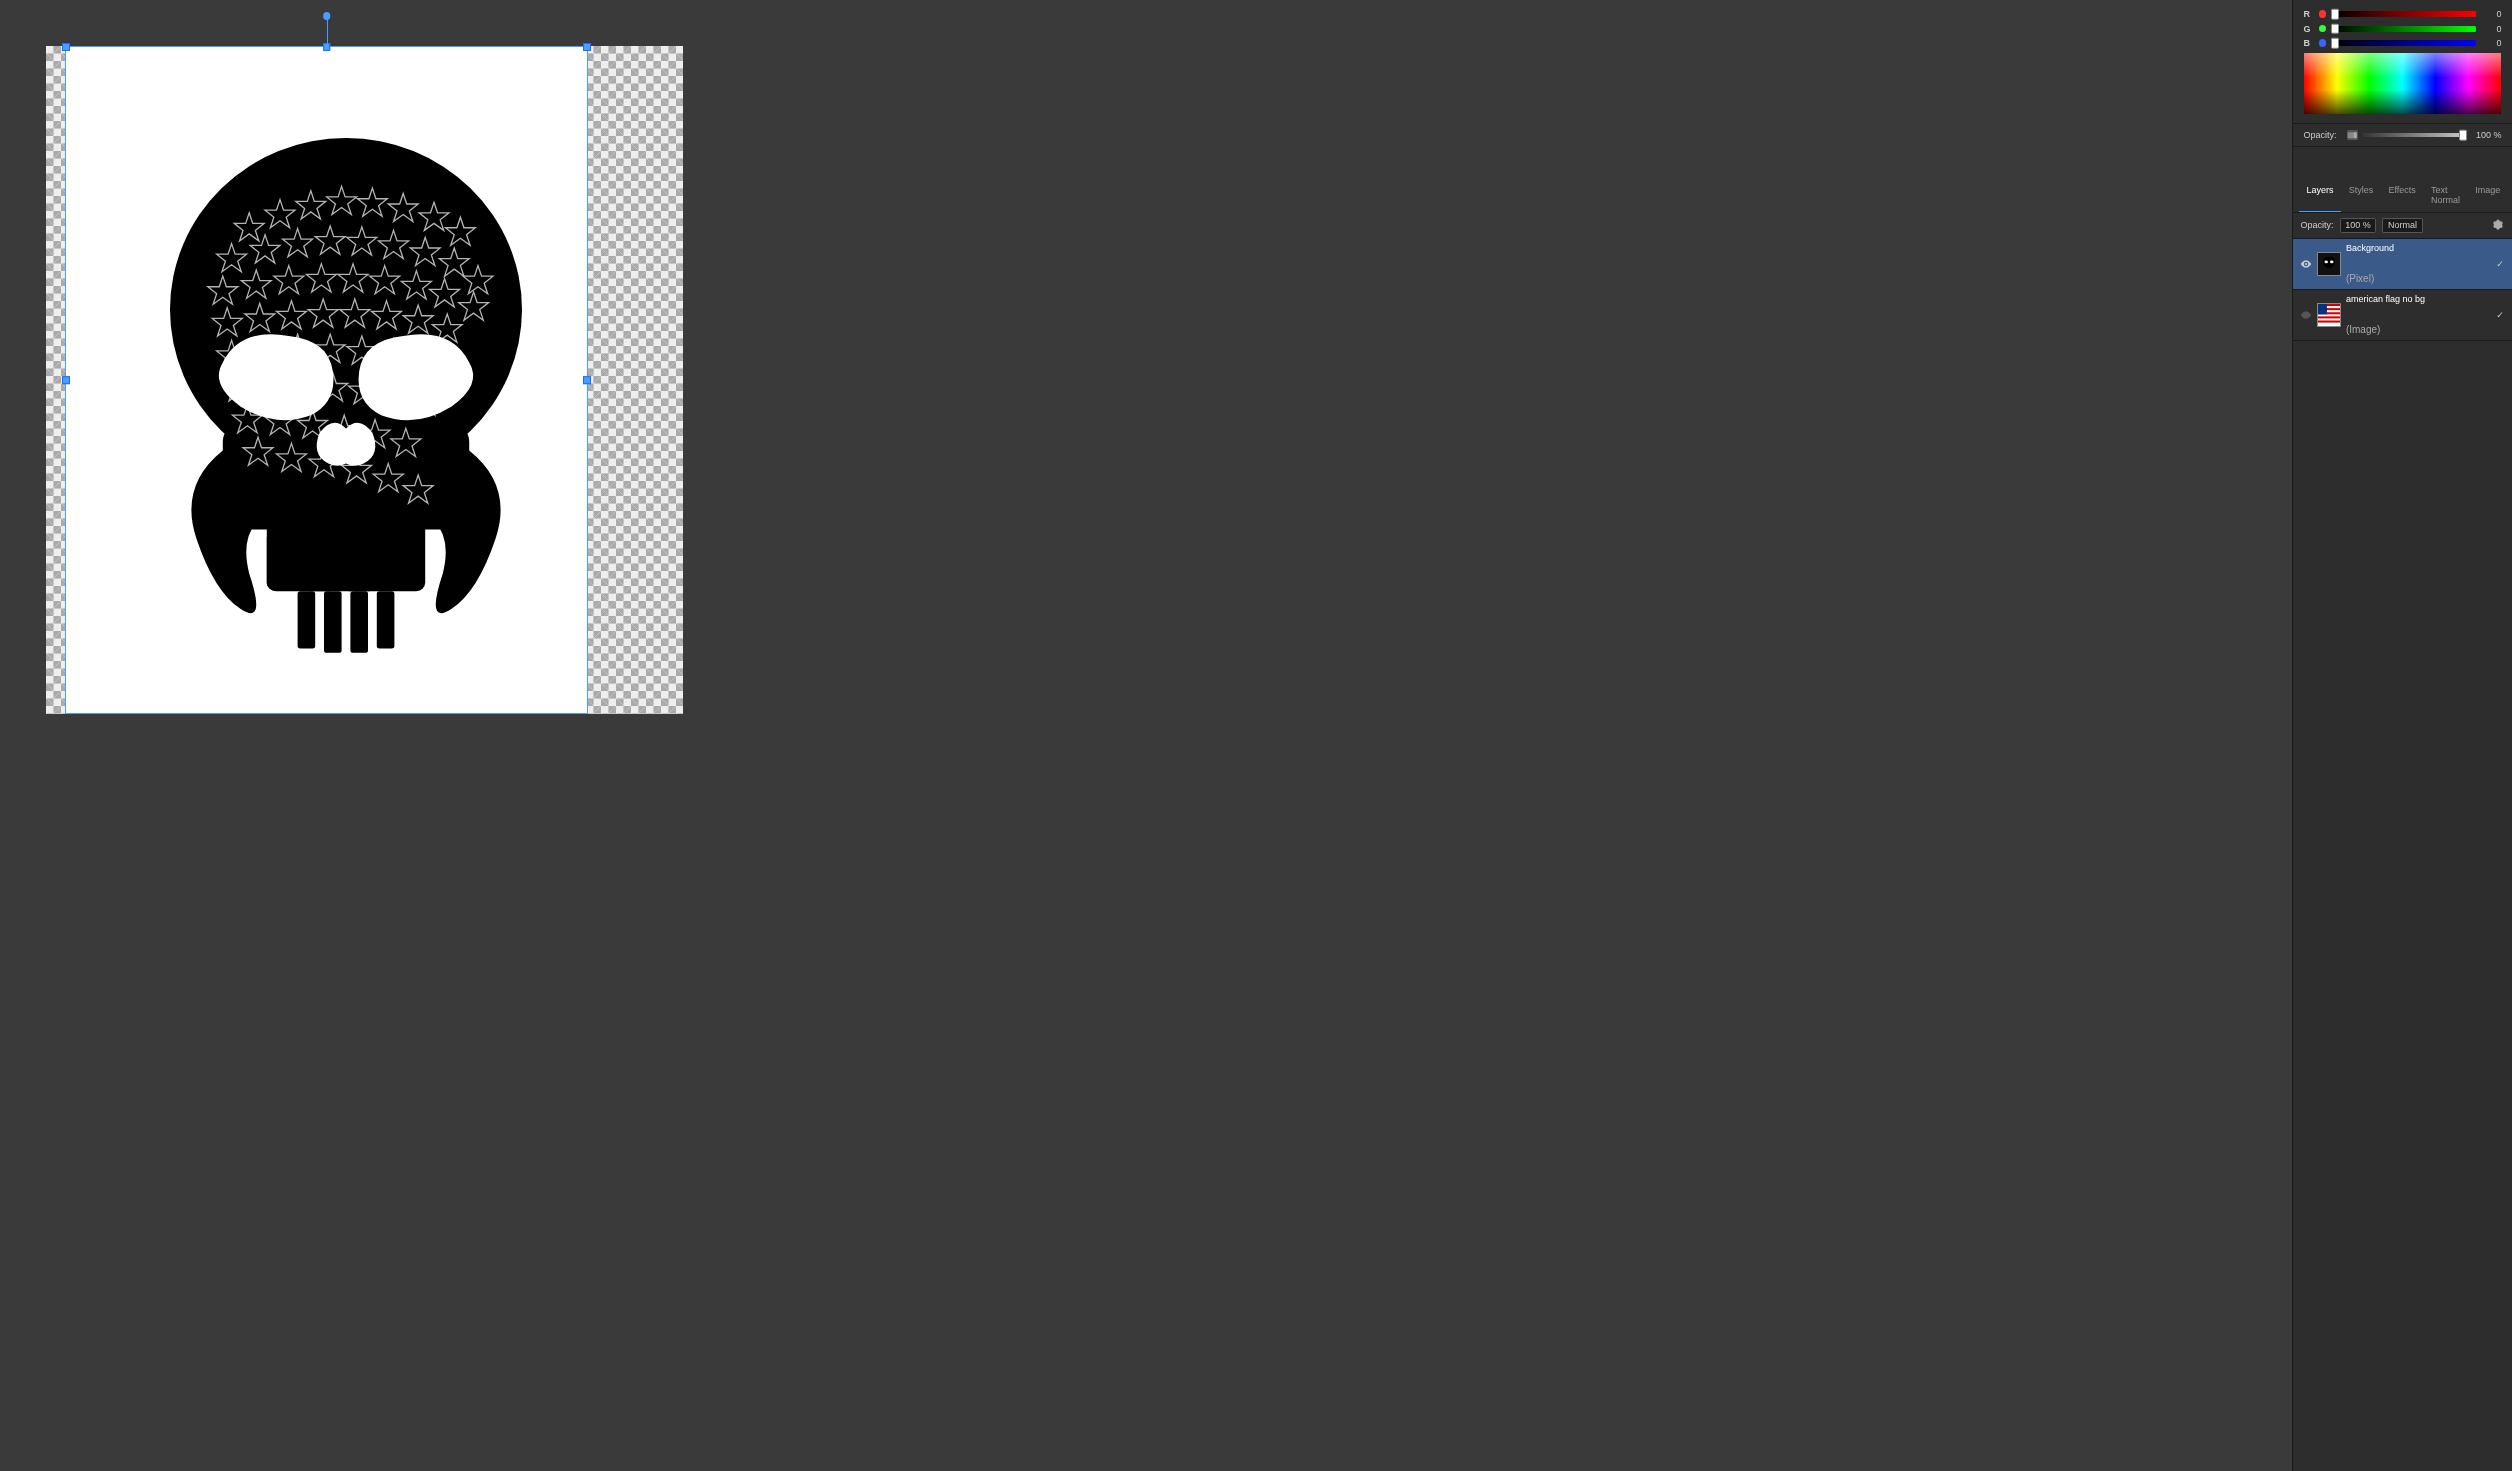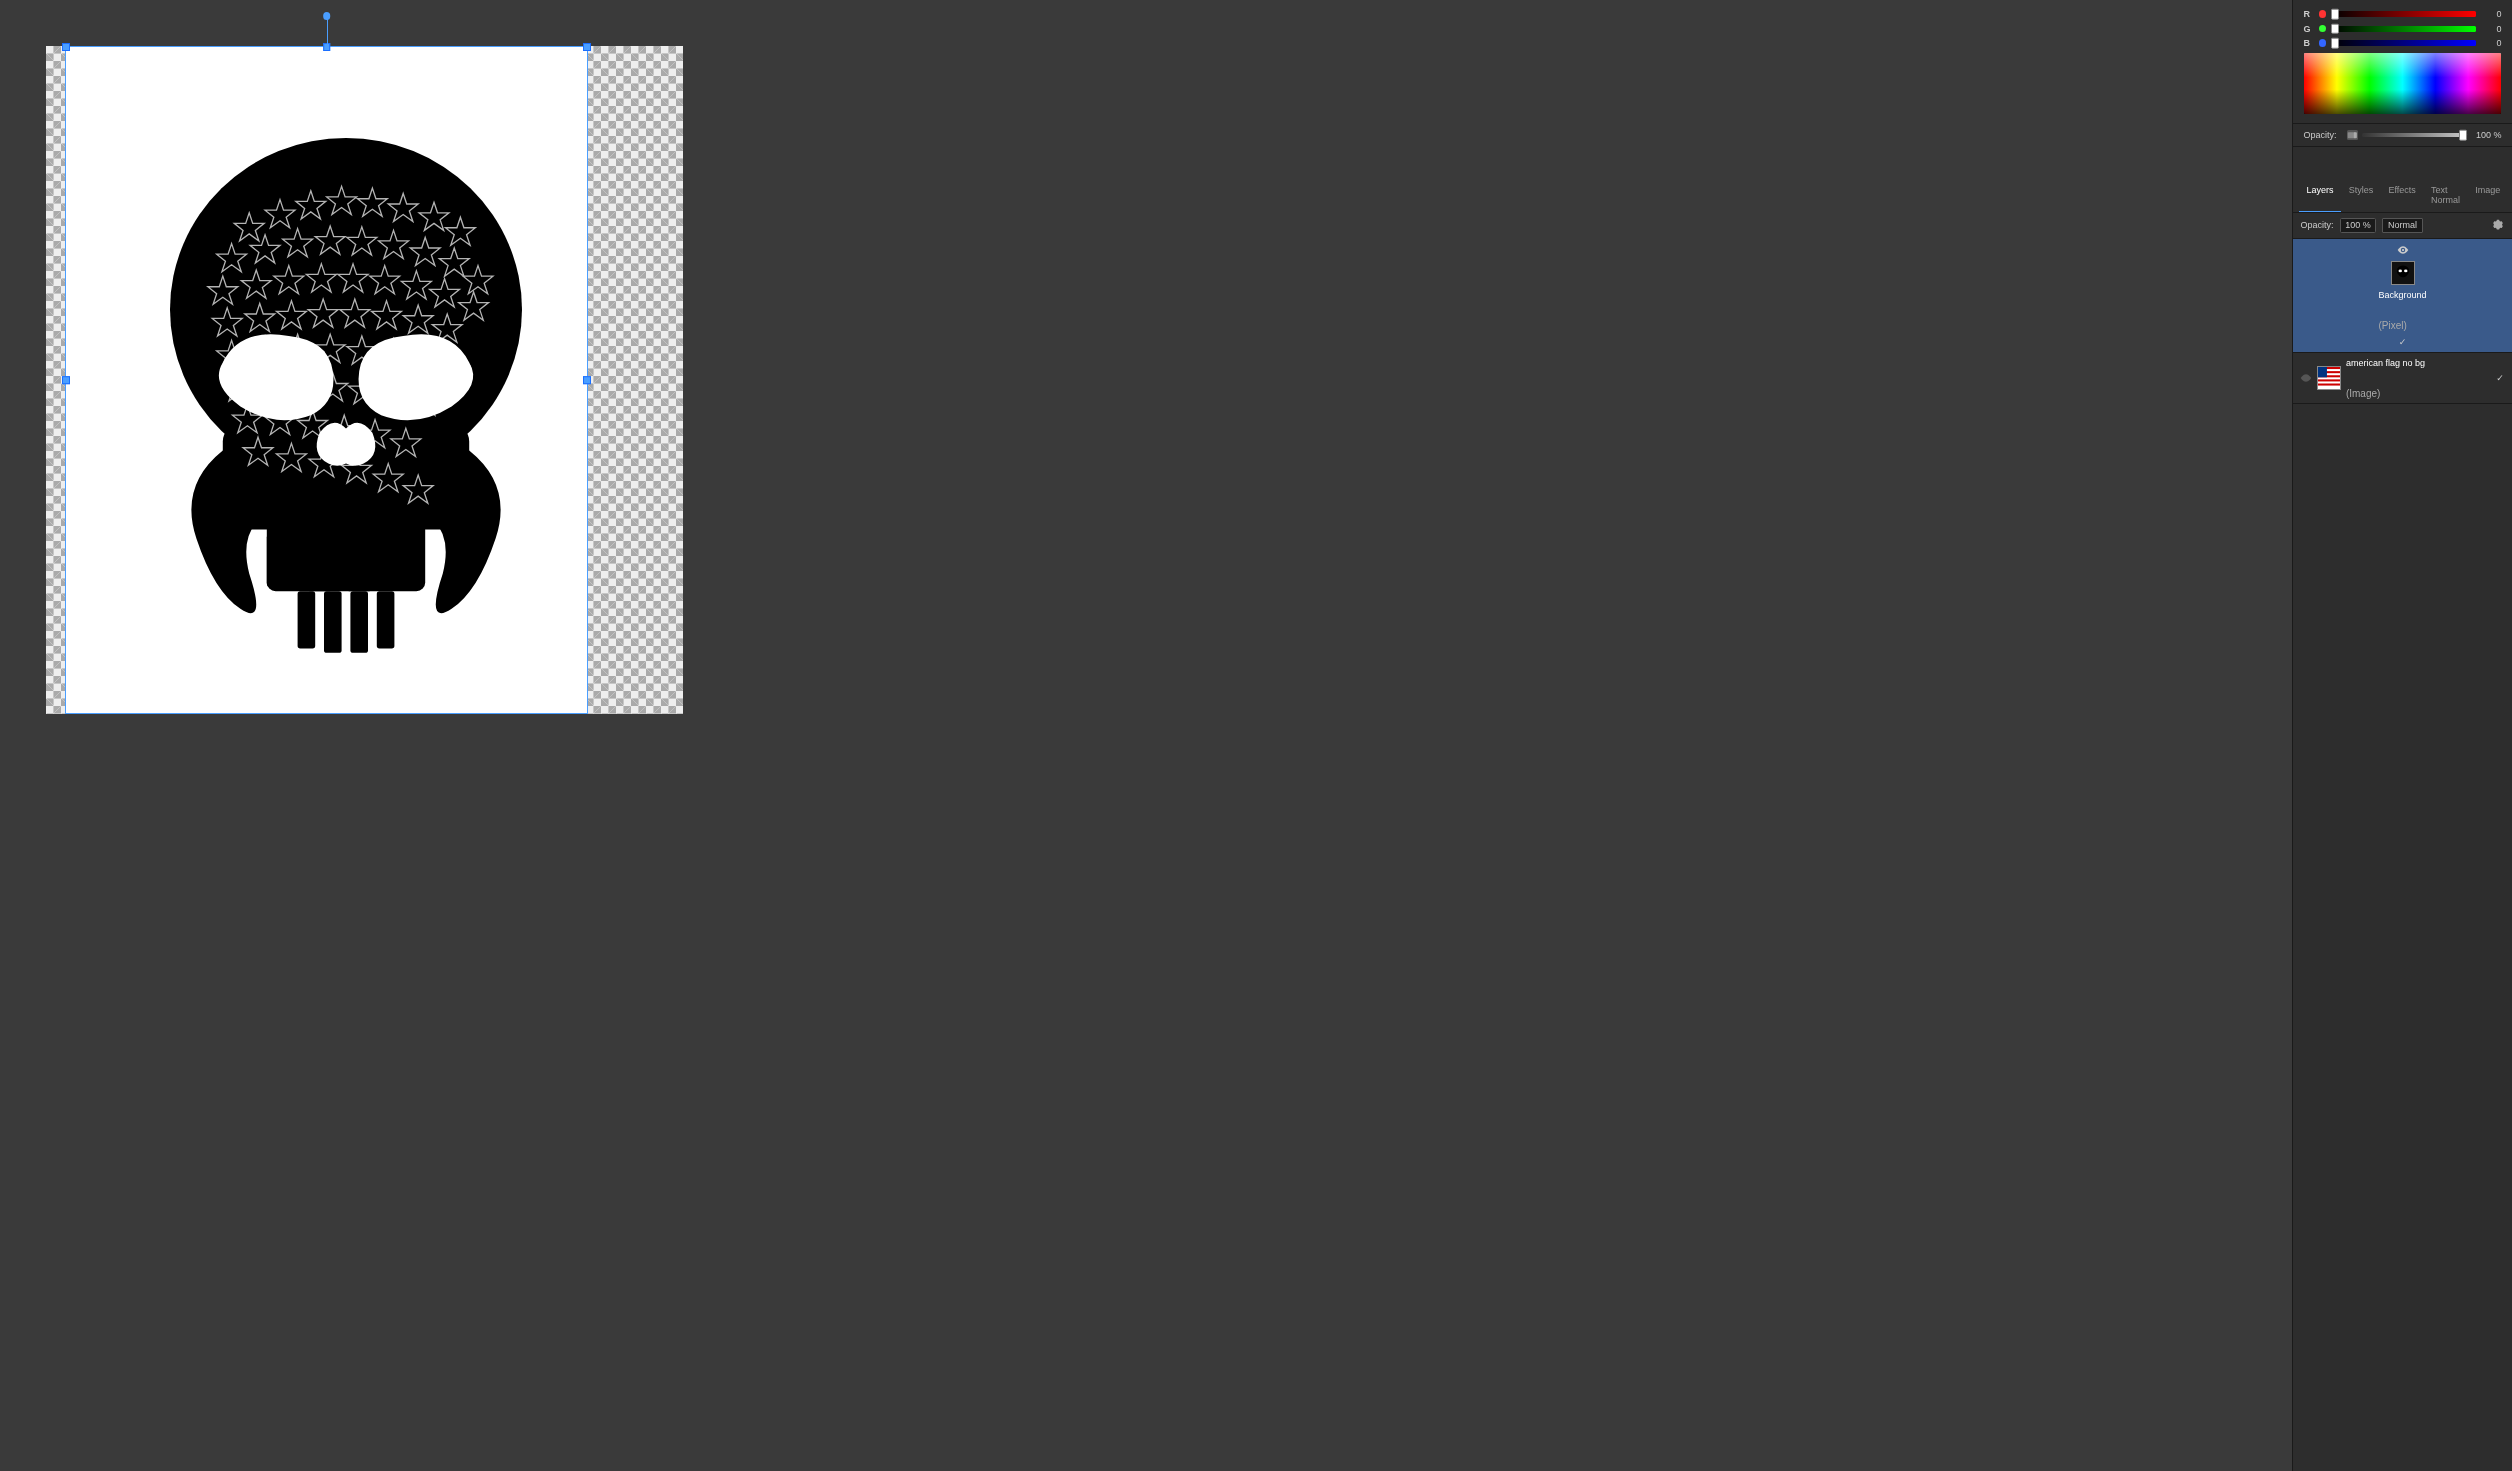--- a/index.html
+++ b/index.html
@@ -297,21 +297,20 @@
       display: flex;
       align-items: center;
       padding: 4.6px 6px;
       border-bottom: 0.8px solid #1a1a1a;
       gap: 4.6px;
       cursor: pointer;
     }
 
     .layer-item.selected {
       background: #3a5a8a;
-      flex-direction: column;
     }
 
     .layer-visibility {
       width: 13.7px;
       height: 13.7px;
       display: flex;
       align-items: center;
       justify-content: center;
       color: #ccc;
       font-size: 10.6px;

